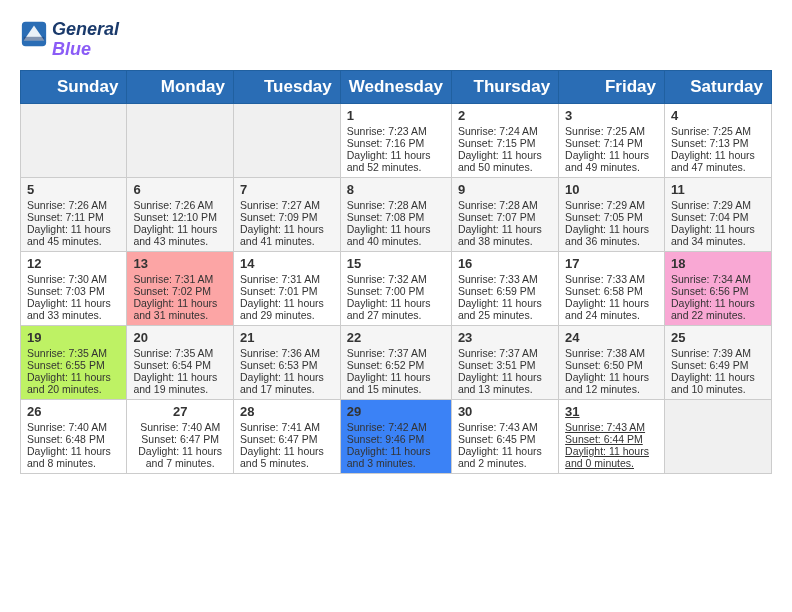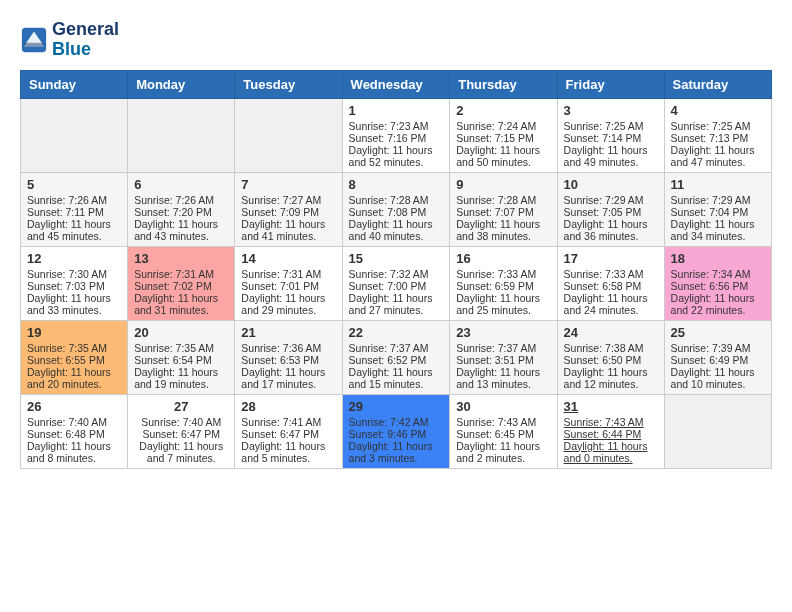--- a/index.html
+++ b/index.html
@@ -11,31 +11,32 @@
       padding: 20px;
     }
     .header-section {
       display: flex;
       justify-content: space-between;
       align-items: flex-start;
       margin-bottom: 10px;
     }
     .logo {
       display: flex;
-      align-items: center;
+      align-items: flex-start;
       gap: 4px;
+      font-style: italic;
     }
     .logo-text {
       font-size: 18px;
       font-weight: bold;
       color: #1a3a6b;
       line-height: 1.1;
     }
     .logo-blue {
-      color: #0369a1;
+      color: #8b5cf6;
     }
     .logo-icon {
       width: 28px;
       height: 28px;
     }
     .title-section {
       text-align: right;
     }
     .month-title {
       font-size: 36px;
@@ -47,23 +48,23 @@
       color: #555;
     }
     .calendar {
       width: 100%;
       border-collapse: collapse;
       border: 1px solid #ccc;
     }
     .calendar th {
       background-color: #2a6db5;
       color: white;
-      text-align: left;
+      text-align: right;
       padding: 6px 8px;
-      font-size: 13px;
+      font-size: 17px;
       border: 1px solid #2060a0;
     }
     .calendar td {
       vertical-align: top;
       padding: 4px 6px;
       border: 1px solid #ccc;
       width: 108px;
       min-height: 80px;
       font-size: 10.5px;
       color: #333;
@@ -158,21 +159,21 @@
         <td style="background: rgb(245, 245, 245);">
           <span class="day-number">5</span>
           <div>Sunrise: 7:26 AM</div>
           <div>Sunset: 7:11 PM</div>
           <div>Daylight: 11 hours</div>
           <div>and 45 minutes.</div>
         </td>
         <td style="background: rgb(245, 245, 245);">
           <span class="day-number">6</span>
           <div>Sunrise: 7:26 AM</div>
-          <div>Sunset: 7:20 PM</div>
+          <div>Sunset: 12:10 PM</div>
           <div>Daylight: 11 hours</div>
           <div>and 43 minutes.</div>
         </td>
         <td style="background: rgb(245, 245, 245);">
           <span class="day-number">7</span>
           <div>Sunrise: 7:27 AM</div>
           <div>Sunset: 7:09 PM</div>
           <div>Daylight: 11 hours</div>
           <div>and 41 minutes.</div>
         </td>
@@ -250,21 +251,21 @@
         </td>
         <td style="background: #f9a8d4;">
           <span class="day-number">18</span>
           <div>Sunrise: 7:34 AM</div>
           <div>Sunset: 6:56 PM</div>
           <div>Daylight: 11 hours</div>
           <div>and 22 minutes.</div>
         </td>
       </tr>
       <tr>
-        <td style="background: #fdba74;">
+        <td style="background: #bef264;">
           <span class="day-number">19</span>
           <div>Sunrise: 7:35 AM</div>
           <div>Sunset: 6:55 PM</div>
           <div>Daylight: 11 hours</div>
           <div>and 20 minutes.</div>
         </td>
         <td style="background: rgb(245, 245, 245);">
           <span class="day-number">20</span>
           <div>Sunrise: 7:35 AM</div>
           <div>Sunset: 6:54 PM</div>

